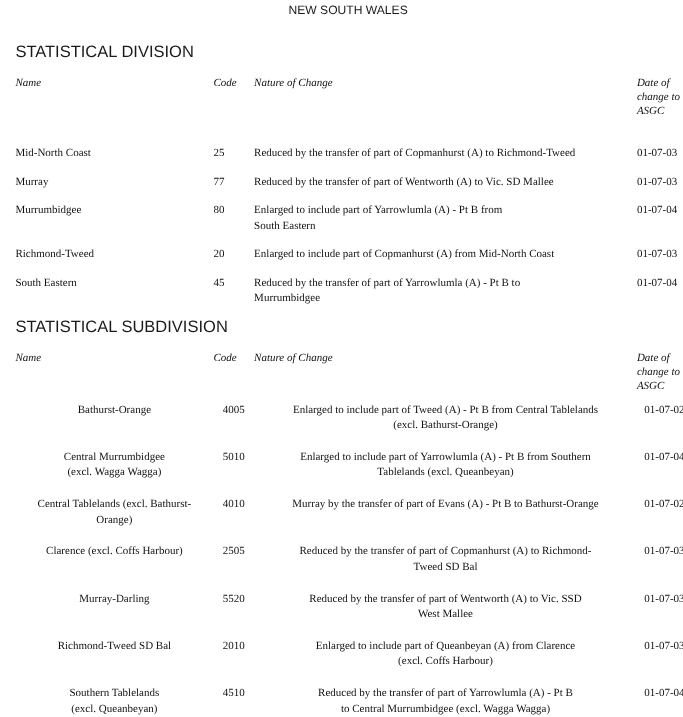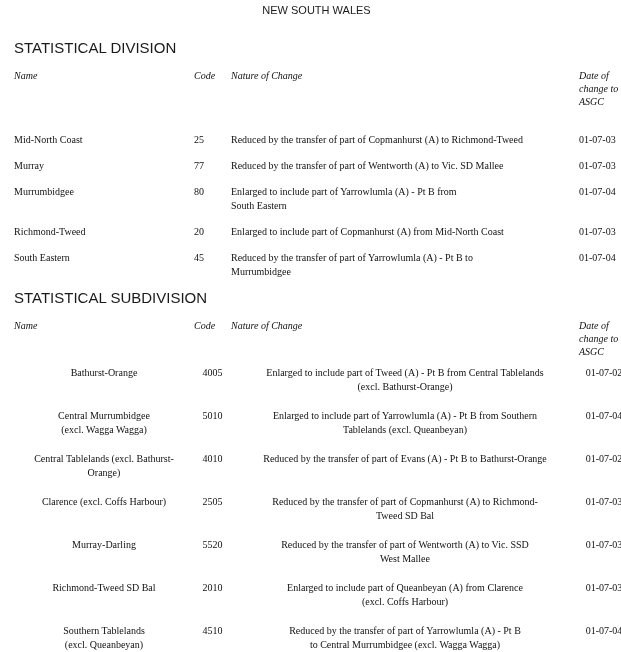--- a/index.html
+++ b/index.html
@@ -136,21 +136,21 @@
 (excl. Wagga Wagga)</div>
       <div class="cell cell-code">5010</div>
       <div class="cell cell-nature">Enlarged to include part of Yarrowlumla (A) - Pt B from Southern
 Tablelands (excl. Queanbeyan)</div>
       <div class="cell cell-date">01-07-04</div>
     </div>
     <div class="trow">
       <div class="cell cell-name">Central Tablelands (excl. Bathurst-
 Orange)</div>
       <div class="cell cell-code">4010</div>
-      <div class="cell cell-nature">Reduced by the transfer of part of Evans (A) - Pt B to Bathurst-Orange</div>
+      <div class="cell cell-nature">Murray by the transfer of part of Evans (A) - Pt B to Bathurst-Orange</div>
       <div class="cell cell-date">01-07-02</div>
     </div>
     <div class="trow">
       <div class="cell cell-name">Clarence (excl. Coffs Harbour)</div>
       <div class="cell cell-code">2505</div>
       <div class="cell cell-nature">Reduced by the transfer of part of Copmanhurst (A) to Richmond-
 Tweed SD Bal</div>
       <div class="cell cell-date">01-07-03</div>
     </div>
     <div class="trow">

